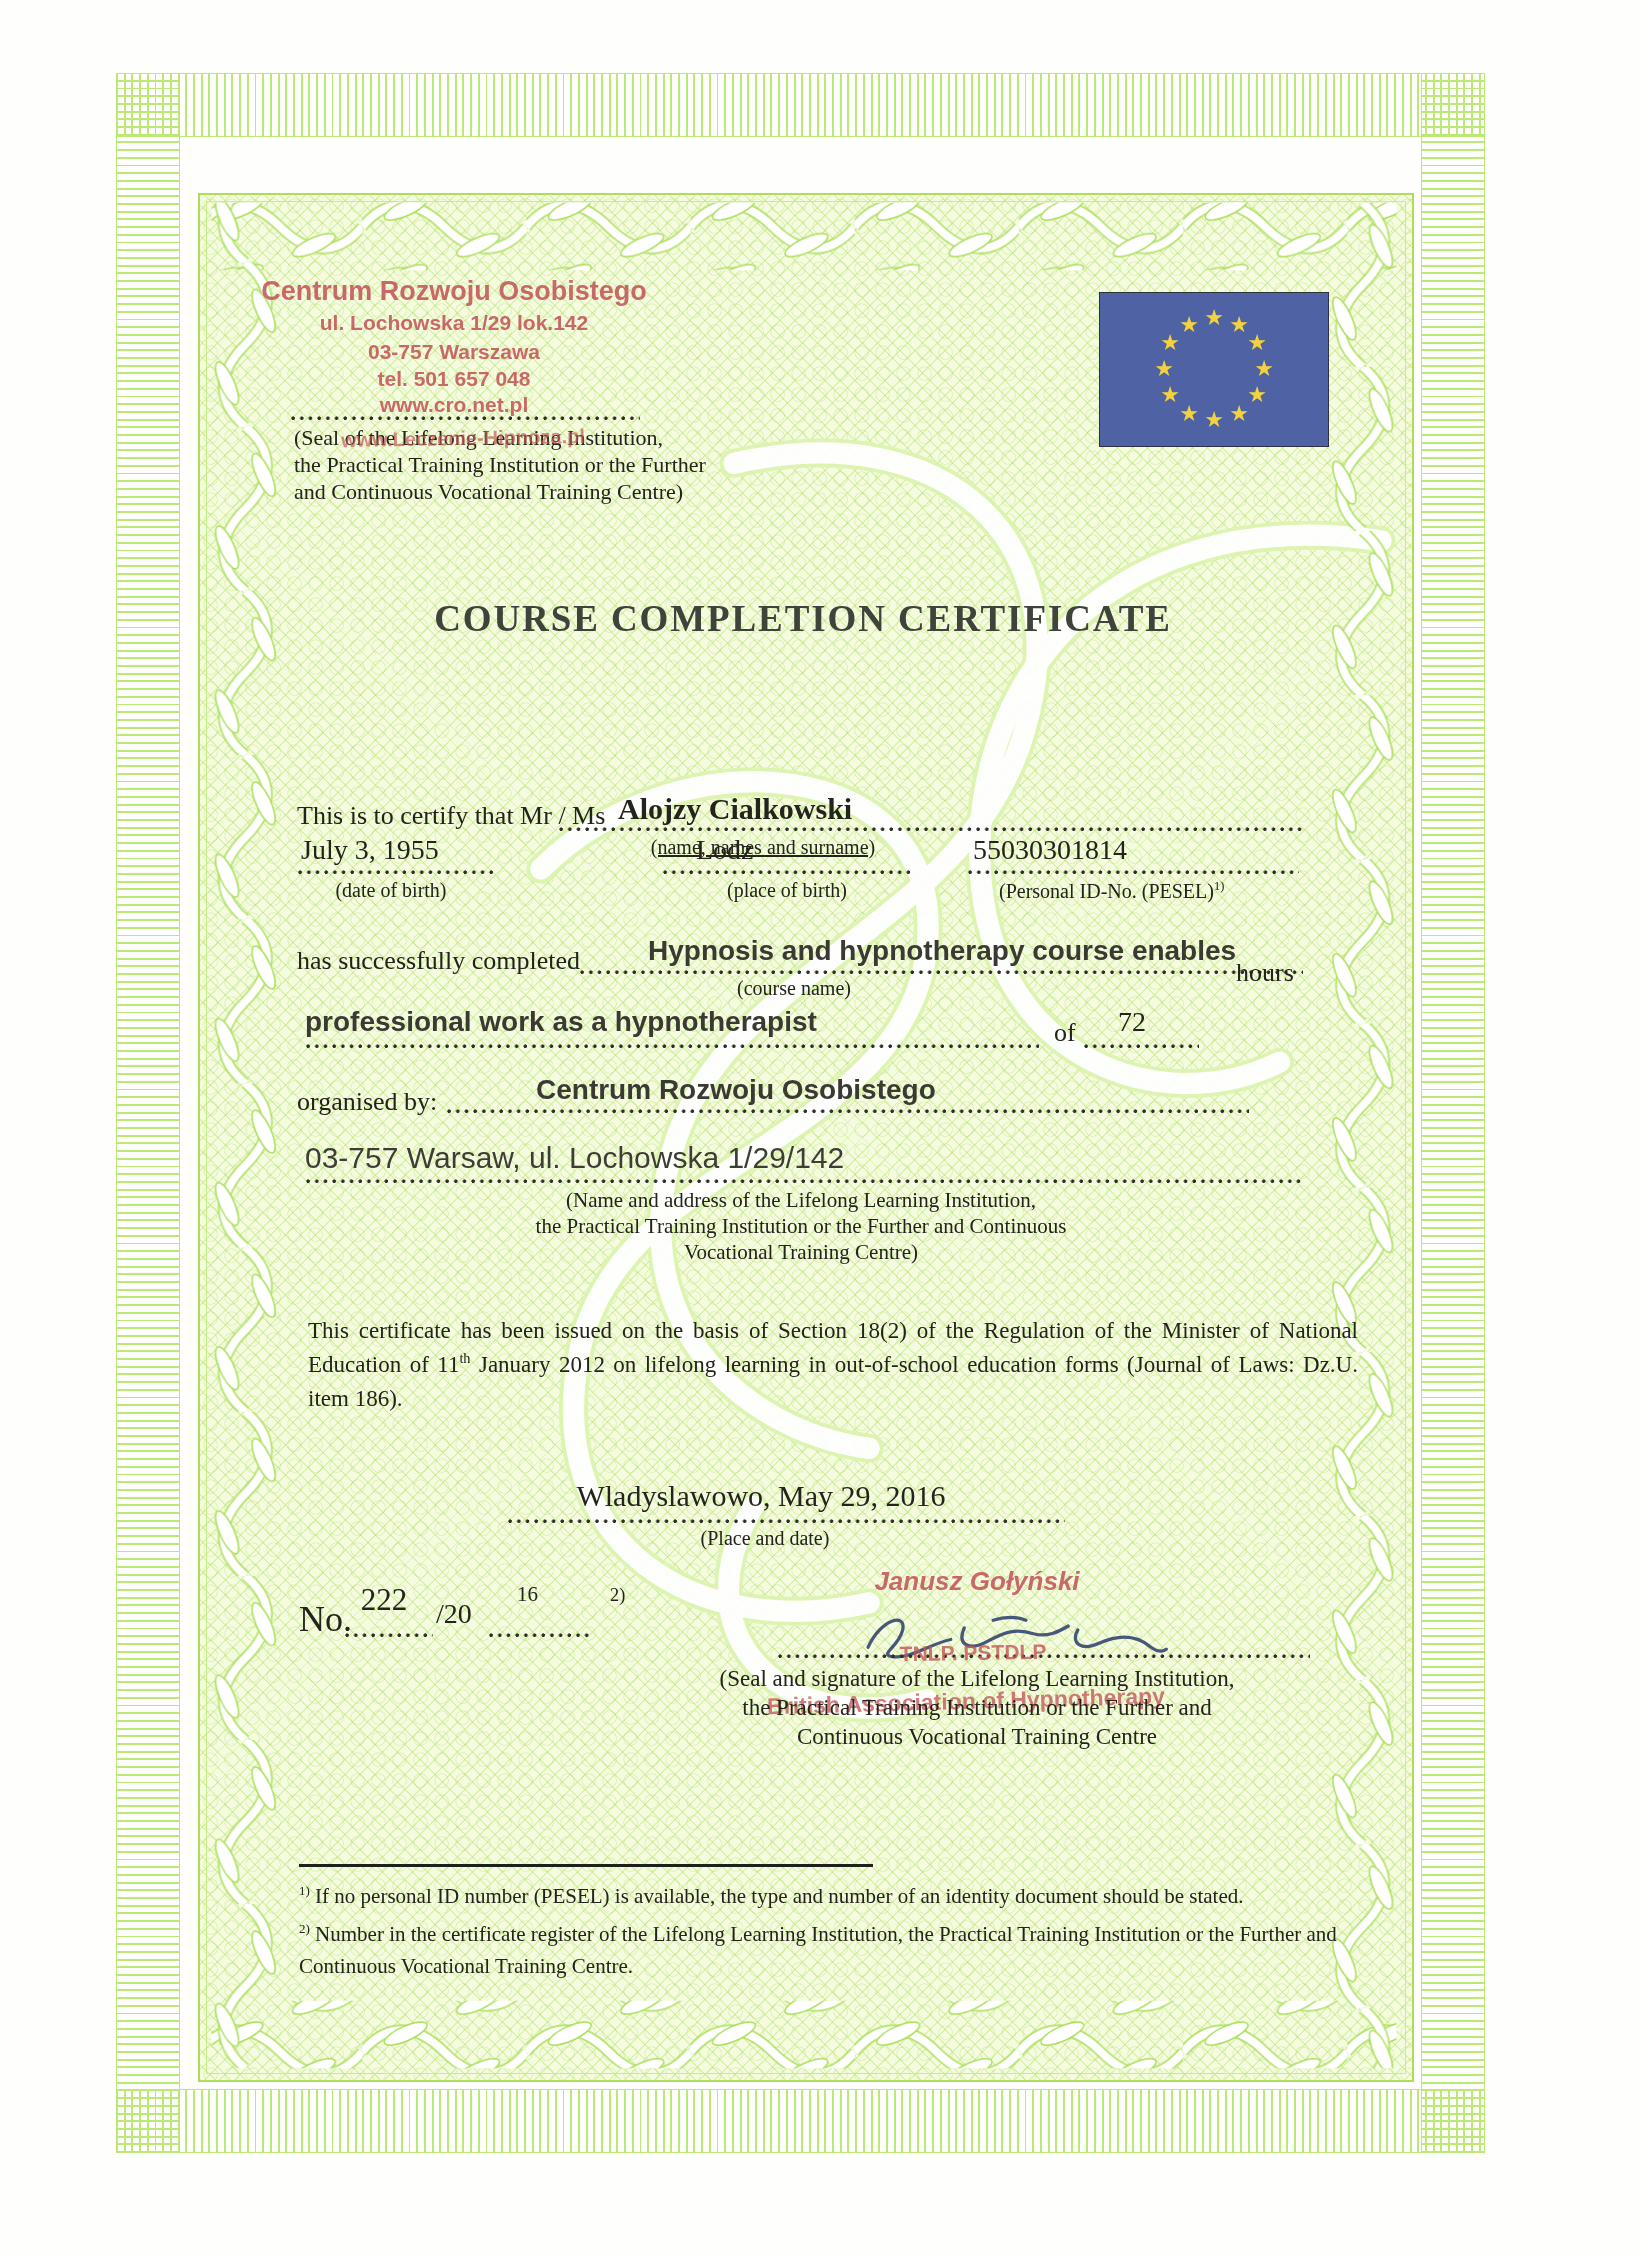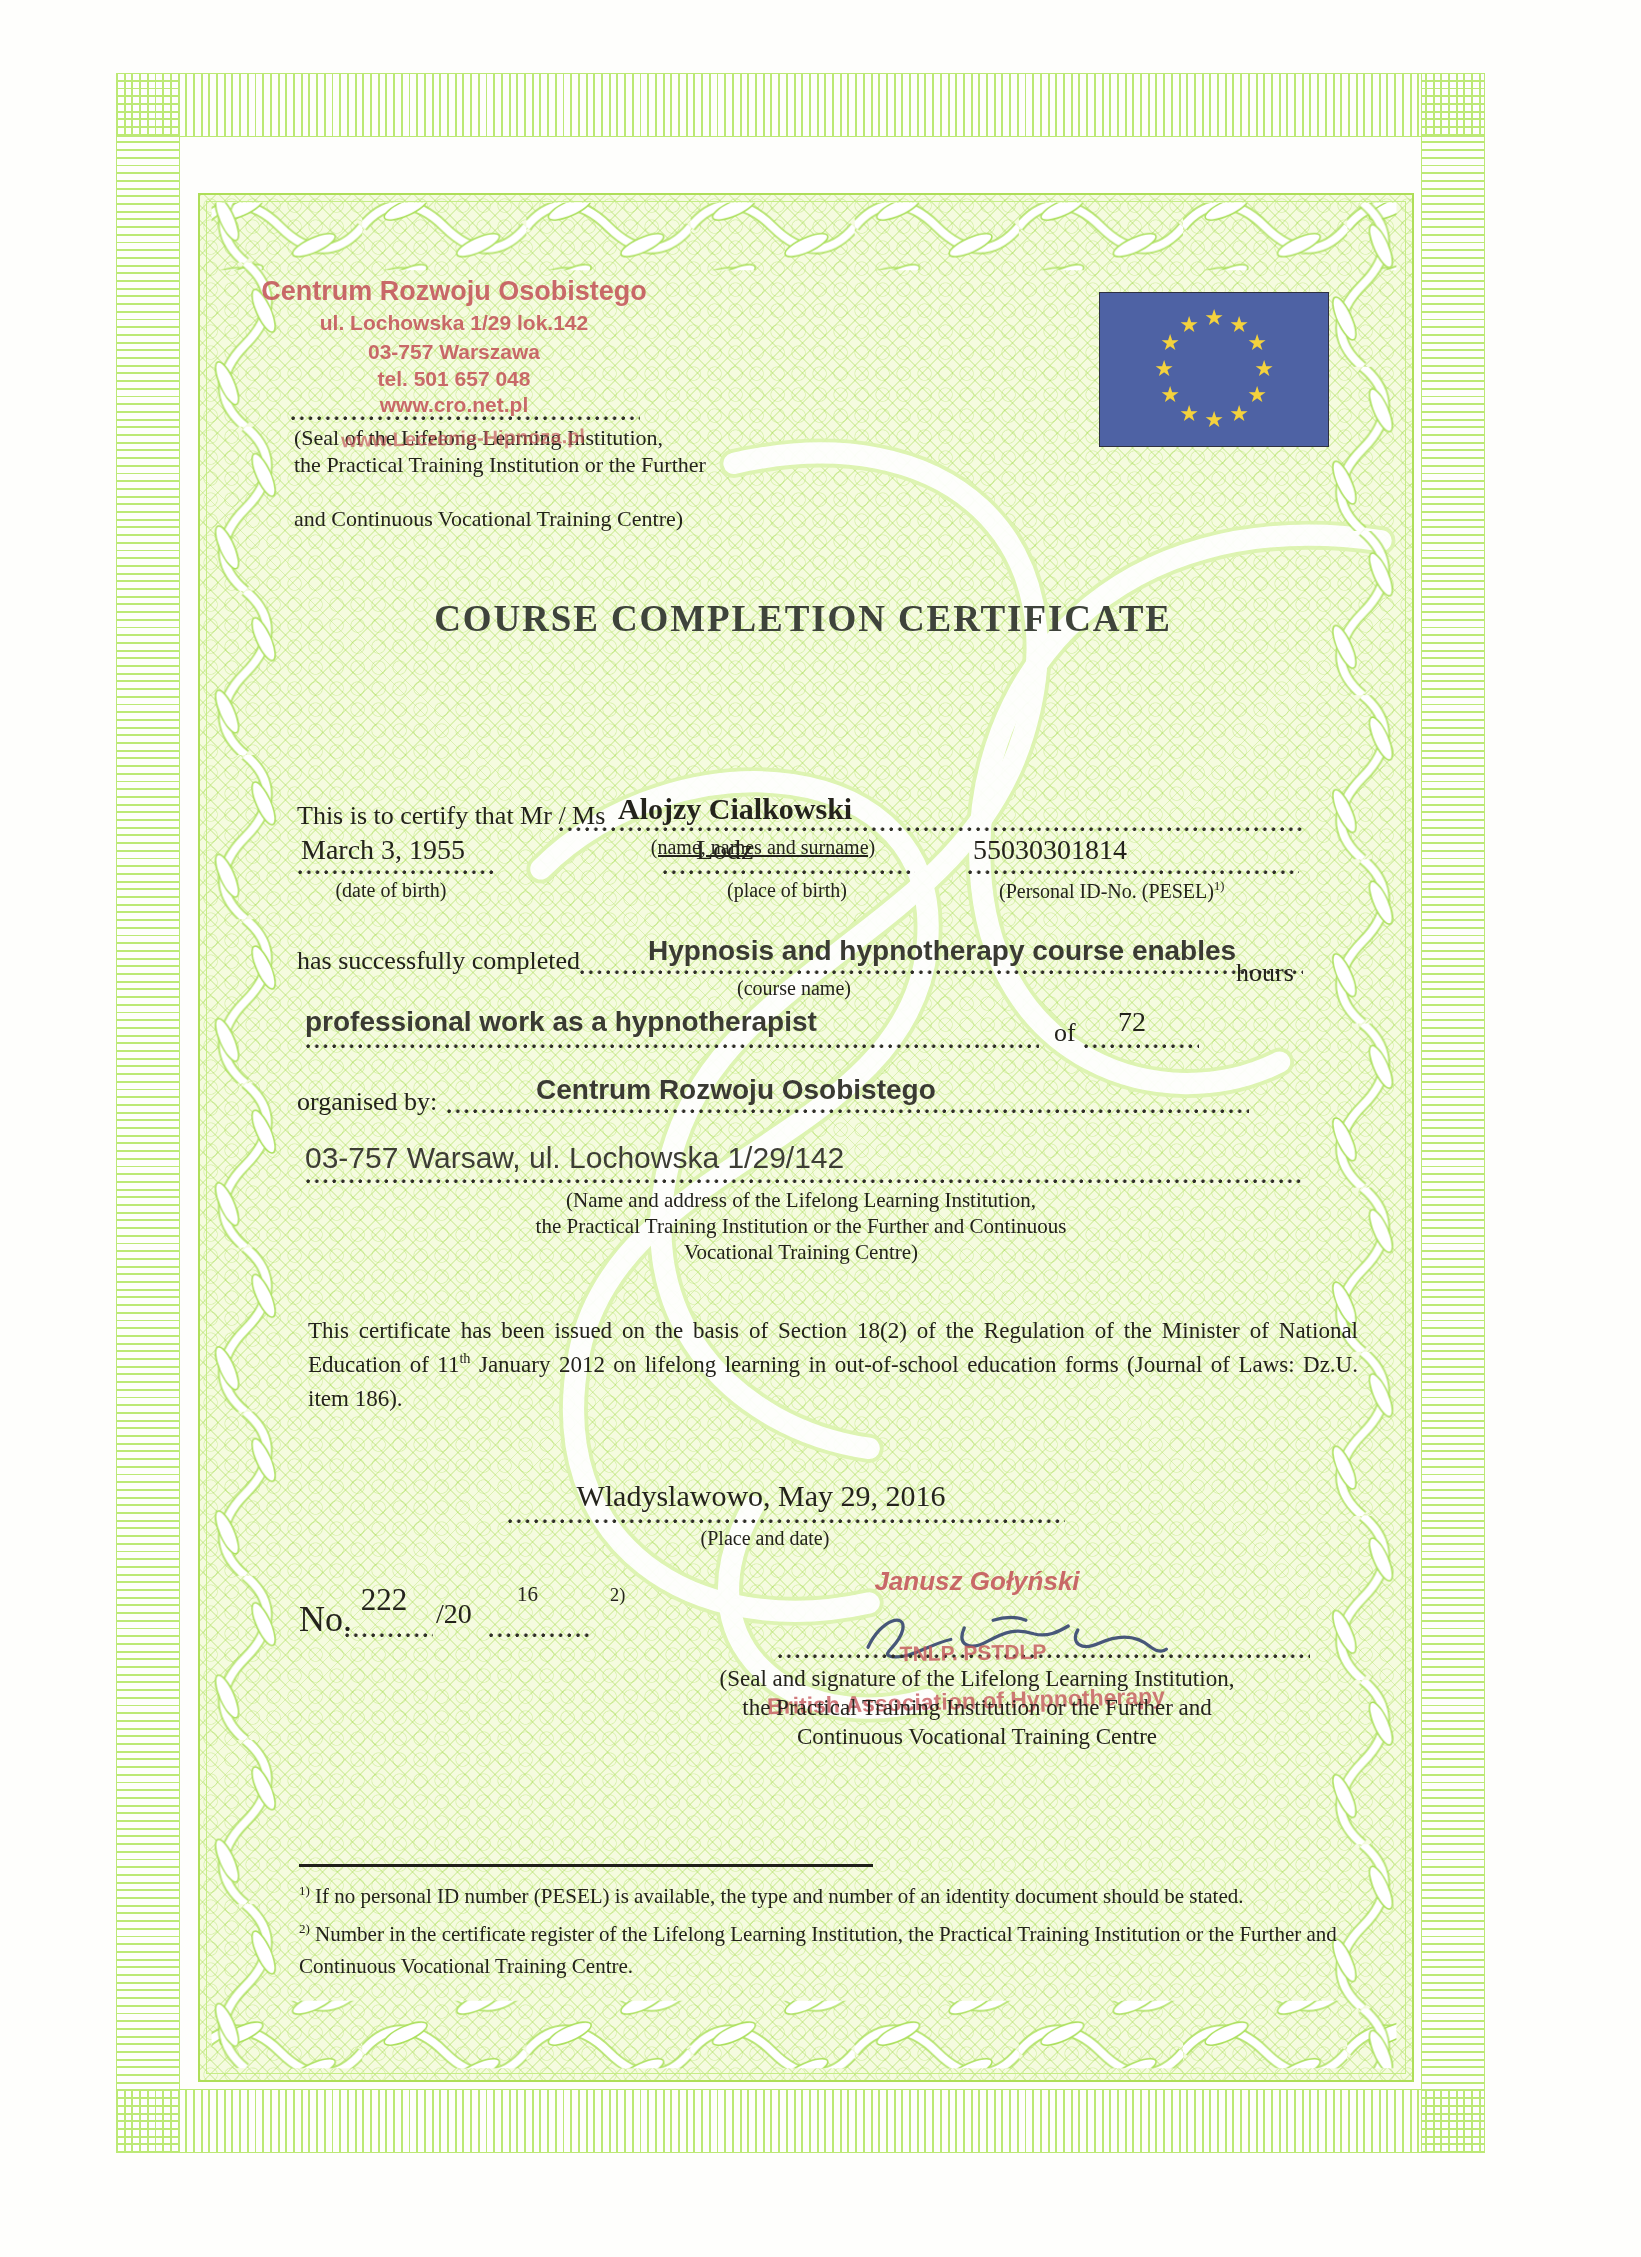--- a/index.html
+++ b/index.html
@@ -105,21 +105,21 @@
 
 <div class="abs stamp ctr" style="left:454px;top:276px;font-size:27px;">Centrum Rozwoju Osobistego</div>
 <div class="abs stamp ctr" style="left:454px;top:311px;font-size:21px;">ul. Lochowska 1/29 lok.142</div>
 <div class="abs stamp ctr" style="left:454px;top:340px;font-size:21px;">03-757 Warszawa</div>
 <div class="abs stamp ctr" style="left:454px;top:367px;font-size:21px;">tel. 501 657 048</div>
 <div class="abs stamp ctr" style="left:454px;top:393px;font-size:21px;z-index:3;">www.cro.net.pl</div>
 <div class="dots" style="left:290px;top:415px;width:350px;"></div>
 <div class="abs serif" style="left:294px;top:425px;font-size:22px;">(Seal of the Lifelong Learning Institution,</div>
 <div class="abs stamp ctr" style="left:463px;top:427px;font-size:20px;opacity:.68;transform:translateX(-50%) rotate(-1deg);z-index:3;">www.Leczenie-Hipnoza.pl</div>
 <div class="abs serif" style="left:294px;top:452px;font-size:22px;">the Practical Training Institution or the Further</div>
-<div class="abs serif" style="left:294px;top:479px;font-size:22px;margin-top:27px;">and Continuous Vocational Training Centre)</div>
+<div class="abs serif" style="left:294px;top:479px;font-size:22px;">and Continuous Vocational Training Centre)</div>
 
 <div class="euflag">
   <span class="eu-star" style="left:114px;top:25px;">★</span>
   <span class="eu-star" style="left:139px;top:32px;">★</span>
   <span class="eu-star" style="left:157px;top:50px;">★</span>
   <span class="eu-star" style="left:164px;top:76px;">★</span>
   <span class="eu-star" style="left:157px;top:102px;">★</span>
   <span class="eu-star" style="left:139px;top:121px;">★</span>
   <span class="eu-star" style="left:114px;top:127px;">★</span>
   <span class="eu-star" style="left:89px;top:121px;">★</span>
@@ -129,21 +129,21 @@
   <span class="eu-star" style="left:89px;top:32px;">★</span>
 </div>
 
 <div class="abs serif title ctr" style="left:803px;top:597px;">COURSE COMPLETION CERTIFICATE</div>
 
 <div class="abs serif lbl nowrap" style="left:297px;top:801px;">This is to certify that Mr / Ms</div>
 <div class="abs serif nowrap" style="left:618px;top:792px;font-size:30px;font-weight:700;">Alojzy Cialkowski</div>
 <div class="dots" style="left:558px;top:826px;width:745px;"></div>
 <div class="abs serif cap ctr" style="left:763px;top:836px;text-decoration:underline;">(name, names and surname)</div>
 
-<div class="abs serif val nowrap" style="left:301px;top:834px;">March 3, 1955</div>
+<div class="abs serif val nowrap" style="left:301px;top:834px;">July 3, 1955</div>
 <div class="dots" style="left:297px;top:869px;width:197px;"></div>
 <div class="abs serif cap ctr" style="left:391px;top:879px;">(date of birth)</div>
 
 <div class="abs serif val nowrap" style="left:668px;top:834px;margin-left:28px;">Lodz</div>
 <div class="dots" style="left:662px;top:869px;width:253px;"></div>
 <div class="abs serif cap ctr" style="left:787px;top:879px;">(place of birth)</div>
 
 <div class="abs serif val nowrap" style="left:973px;top:834px;">55030301814</div>
 <div class="dots" style="left:967px;top:869px;width:332px;"></div>
 <div class="abs serif cap nowrap" style="left:999px;top:879px;"><span>(Personal ID-No. (PESEL)</span><sup>1)</sup></div>

